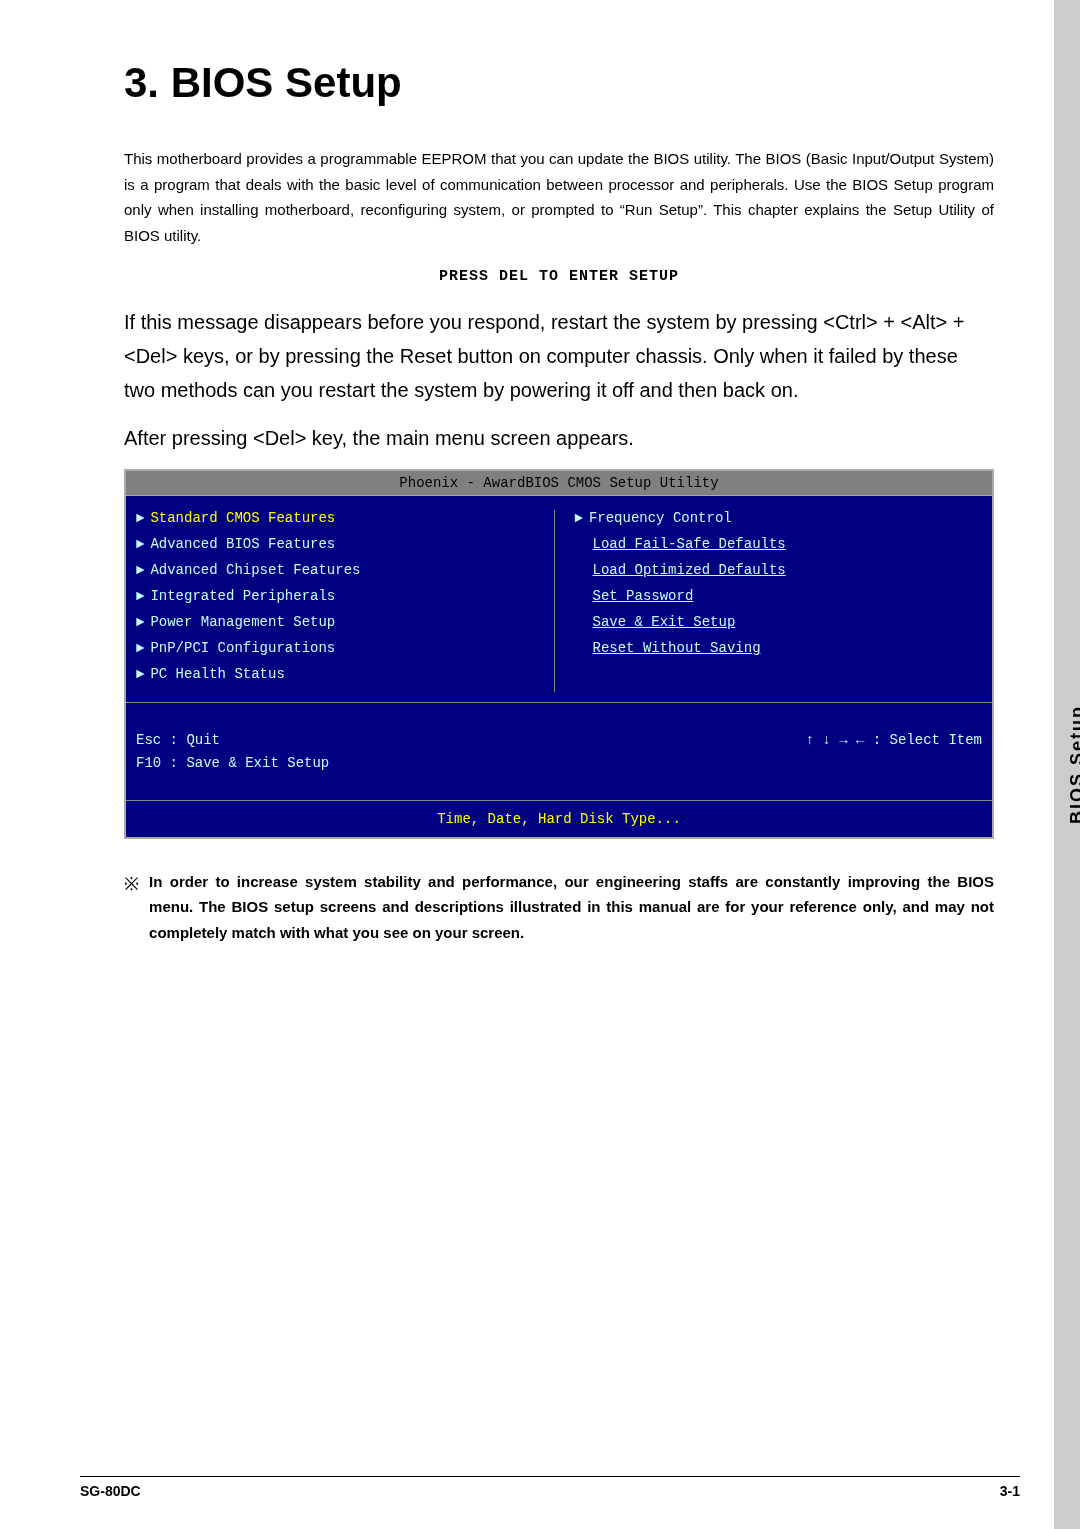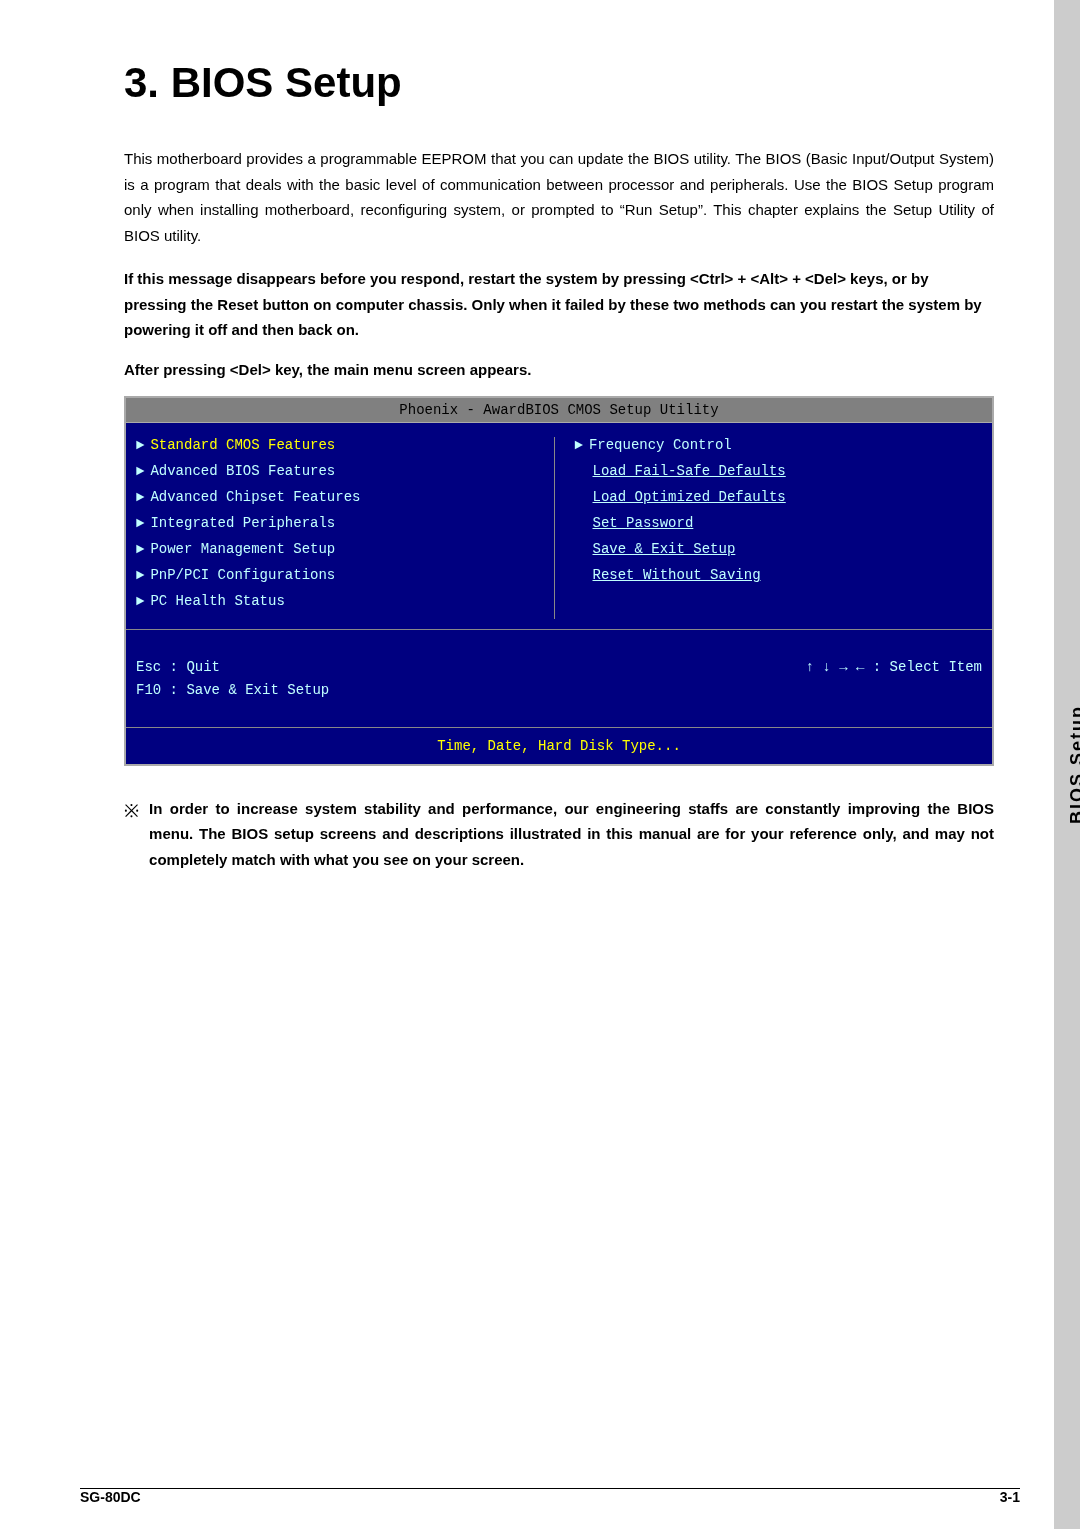--- a/index.html
+++ b/index.html
@@ -61,24 +61,23 @@
     .press-del {
       text-align: center;
       font-family: 'Courier New', Courier, monospace;
       font-weight: bold;
       font-size: 15px;
       margin: 20px 0;
       letter-spacing: 1px;
     }
 
     .after-del {
-      font-size: 15px;
+      font-size: 20px;
       line-height: 1.7;
       margin-bottom: 14px;
-      font-weight: bold;
     }
 
     
     .bios-screen {
       border: 2px solid #aaa;
       background: #000080;
       color: #c0c0c0;
       font-family: 'Courier New', Courier, monospace;
       font-size: 14px;
       margin-bottom: 30px;
@@ -190,47 +189,49 @@
     .note-text {
       font-size: 15px;
       font-weight: bold;
       line-height: 1.7;
       text-align: justify;
     }
 
     
     .page-footer {
       position: absolute;
-      bottom: 24px;
+      bottom: 30px;
       left: 80px;
       right: 60px;
       display: flex;
       justify-content: space-between;
       font-size: 14px;
       border-top: 1px solid #000;
+      padding-top: 6px;
     }
 
     .footer-left {
       font-weight: bold;
     }
 
     .footer-right {
       font-weight: bold;
     }
   </style>
 </head>
 <body>
 
 <div class="page-wrapper">
   <div class="main-content">
 
     <h1>3. BIOS Setup</h1>
 
     <p class="intro-text">This motherboard provides a programmable EEPROM that you can update the BIOS utility. The BIOS (Basic Input/Output System) is a program that deals with the basic level of communication between processor and peripherals. Use the BIOS Setup program only when installing motherboard, reconfiguring system, or prompted to “Run Setup”. This chapter explains the Setup Utility of BIOS utility.</p>
 
+    <p class="press-del">PRESS  DEL  TO  ENTER  SETUP</p>
 
     <p class="after-del">If this message disappears before you respond, restart the system by pressing &lt;Ctrl&gt; + &lt;Alt&gt; + &lt;Del&gt; keys, or by pressing the Reset button on computer chassis. Only when it failed by these two methods can you restart the system by powering it off and then back on.</p>
     <p class="after-del">After pressing &lt;Del&gt; key, the main menu screen appears.</p>
 
     <div class="bios-screen">
       <div class="bios-title-bar">Phoenix - AwardBIOS CMOS Setup Utility</div>
 
       <div class="bios-body">
         <div class="bios-left">
           <div class="bios-menu-item selected">

